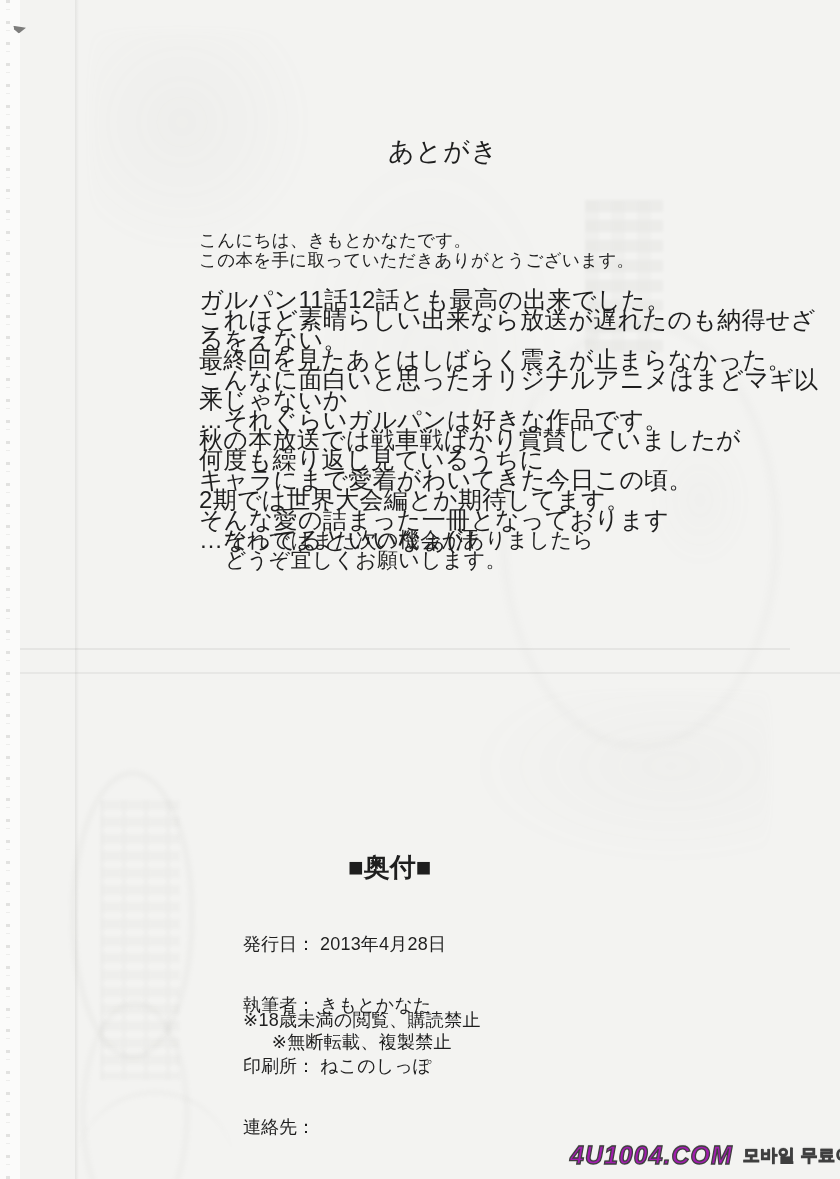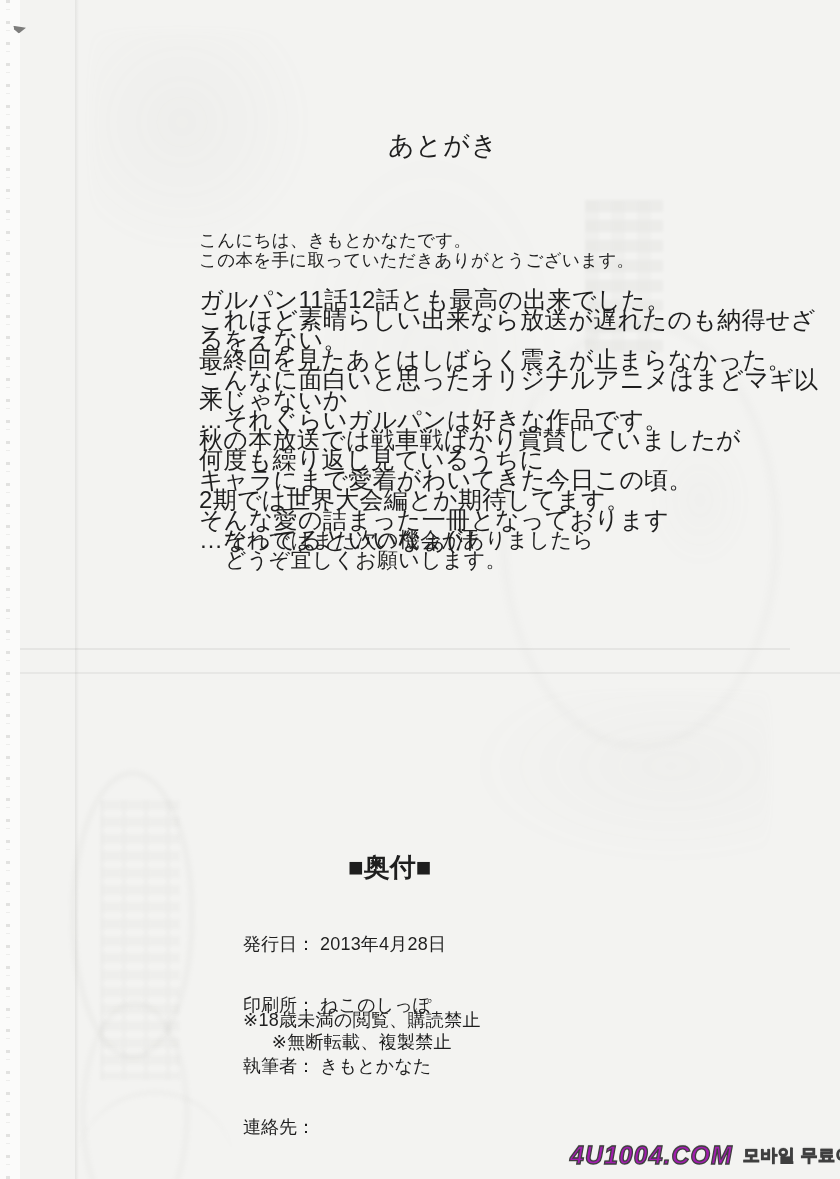--- a/index.html
+++ b/index.html
@@ -79,21 +79,21 @@
       repeating-linear-gradient(180deg, rgba(130,130,125,.5) 0 10px, transparent 10px 17px);
     opacity: .08; filter: blur(1.5px); }
   .g-bottom-arc { left: 75px; top: 1090px; width: 160px; height: 160px;
     border-top: 5px solid rgba(140,140,135,.8); border-radius: 50%;
     opacity: .06; filter: blur(2px); }
 
   
   .jp-text { white-space: pre-line; }
 
   .afterword-title {
-    position: absolute; left: 388px; top: 130px;
+    position: absolute; left: 388px; top: 136px;
     font-size: 26px; font-weight: 500; line-height: 1.2;
     letter-spacing: 1px;
   }
   .afterword-greeting {
     position: absolute; left: 199px; top: 230px;
     font-size: 17.5px; line-height: 20px; letter-spacing: .3px;
     font-weight: 500;
   }
   .afterword-body {
     position: absolute; left: 199px; top: 290px;
@@ -191,26 +191,26 @@
 どうぞ宜しくお願いします。</div>
 
   <div class="colophon-heading jp-text">■奥付■</div>
 
   <div class="colophon-table">
     <div class="colophon-row">
       <span class="label">発行日：</span>
       <span class="value">2013年4月28日</span>
     </div>
     <div class="colophon-row">
+      <span class="label">執筆者：</span>
+      <span class="value">きもとかなた</span>
+    </div>
+    <div class="colophon-row">
       <span class="label">印刷所：</span>
       <span class="value">ねこのしっぽ</span>
-    </div>
-    <div class="colophon-row">
-      <span class="label">執筆者：</span>
-      <span class="value">きもとかなた</span>
     </div>
     <div class="colophon-row">
       <span class="label">連絡先：</span>
     </div>
   </div>
 
   <div class="colophon-notices jp-text">※18歳未満の閲覧、購読禁止
 ※無断転載、複製禁止</div>
 
   <div class="watermark">

